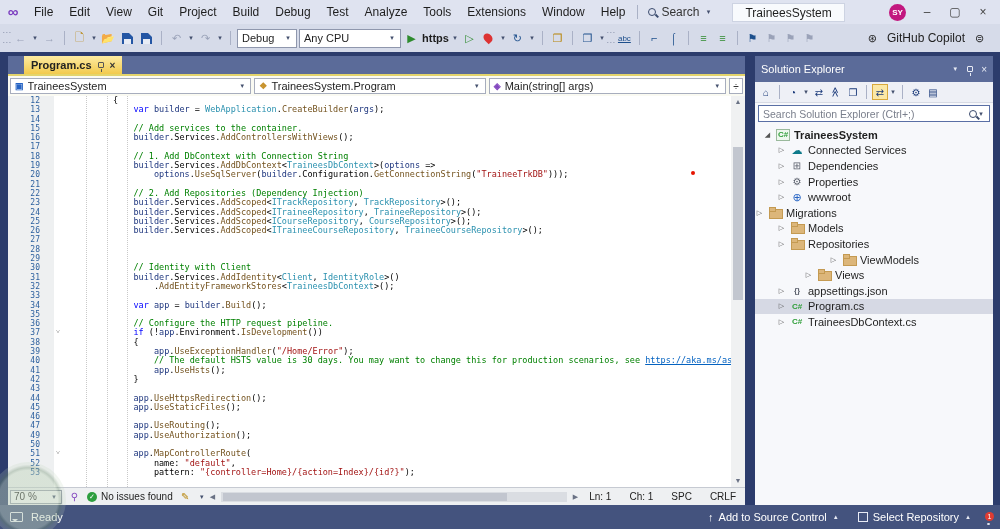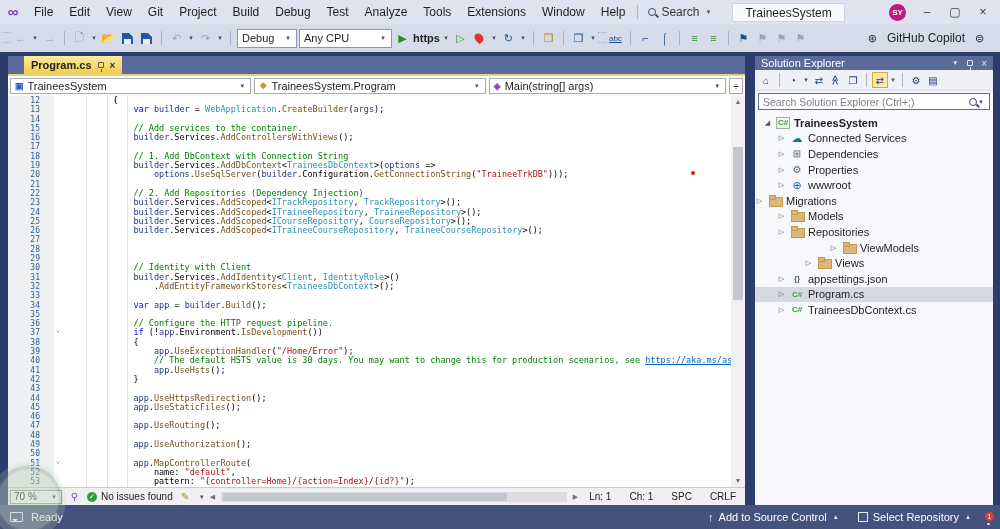--- a/index.html
+++ b/index.html
@@ -88,21 +88,21 @@
   .zoom-combo { background:#f6f7f8; border:1px solid #9aa0ae; height:14px; width:52px; display:flex;
     align-items:center; padding:0 3px; gap:3px; font-size:10px; }
   .issue-ok { width:10px; height:10px; border-radius:50%; background:#2d9e3f; color:#fff; font-size:7px;
     display:flex; align-items:center; justify-content:center; }
   .htrack { flex:1; height:10px; background:#dadde2; position:relative; margin:0 2px; }
   .hthumb { position:absolute; left:2px; top:1px; height:8px; width:82%; background:#c2c6cf; }
   .edstat-item { padding:0 7px; color:#222; }
 
   
   .se-pane { position:absolute; left:755px; top:56px; width:238px; height:449px; background:#f7f8fb; }
-  .se-header { height:14px; background:#5b6b99; color:#fff; display:flex; align-items:center;
+  .se-header { height:26px; background:#5b6b99; color:#fff; display:flex; align-items:center;
     padding:0 6px; font-size:11px; }
   .se-header .hicons { margin-left:auto; display:flex; gap:8px; align-items:center; color:#e8ebf5; font-size:10px; }
   .se-header .pin-ico { border-color:#e8ebf5; } .se-header .pin-ico::after { background:#e8ebf5; }
   .se-toolbar { height:21px; background:#eef0f6; display:flex; align-items:center; gap:1px; padding:0 3px;
     border-bottom:1px solid #d7dae4; }
   .se-toolbar .ico { width:16px; height:16px; font-size:10px; color:#1b3a7a; }
   .hl-box { background:#fbe8a6; border:1px solid #d9a93c; }
   .se-search { margin:2px 3px; height:17px; background:#fff; border:1px solid #5a6fa5; display:flex;
     align-items:center; padding:0 4px; }
   .se-search input { flex:1; border:none; outline:none; font-size:10.5px; color:#333;
@@ -201,21 +201,21 @@
     <span class="tb-sep"></span>
     <span class="ico dis">↶</span>
     <span class="caret">▾</span>
     <span class="ico dis">↷</span>
     <span class="caret">▾</span>
     <span class="tb-sep"></span>
     <div class="combo" style="width:60px">
       <span class="lbl">Debug</span>
       <span class="caret">▾</span>
     </div>
-    <div class="combo" style="width:93px">
+    <div class="combo" style="width:102px">
       <span class="lbl">Any CPU</span>
       <span class="caret">▾</span>
     </div>
     <span class="ico green">▶</span>
     <b style="font-size:11px">https</b>
     <span class="caret">▾</span>
     <span class="ico green">▷</span>
     <span class="ico">
         <span class="flame"></span>
       </span>
@@ -311,21 +311,20 @@
           <div class="code-row"><span class="ln">38</span><span class="glyph"></span><span class="cl"><span class="tok-p">            {</span></span></div>
           <div class="code-row"><span class="ln">39</span><span class="glyph"></span><span class="cl"><span class="tok-p">                </span><span class="tok-v">app</span><span class="tok-p">.</span><span class="tok-m">UseExceptionHandler</span><span class="tok-p">(</span><span class="tok-s">"/Home/Error"</span><span class="tok-p">);</span></span></div>
           <div class="code-row"><span class="ln">40</span><span class="glyph"></span><span class="cl"><span class="tok-p">                </span><span class="tok-c">// The default HSTS value is 30 days. You may want to change this for production scenarios, see </span><span class="tok-a">https://aka.ms/aspnetcore-hsts</span></span></div>
           <div class="code-row"><span class="ln">41</span><span class="glyph"></span><span class="cl"><span class="tok-p">                </span><span class="tok-v">app</span><span class="tok-p">.</span><span class="tok-m">UseHsts</span><span class="tok-p">();</span></span></div>
           <div class="code-row"><span class="ln">42</span><span class="glyph"></span><span class="cl"><span class="tok-p">            }</span></span></div>
           <div class="code-row"><span class="ln">43</span><span class="glyph"></span><span class="cl"></span></div>
           <div class="code-row"><span class="ln">44</span><span class="glyph"></span><span class="cl"><span class="tok-p">            </span><span class="tok-v">app</span><span class="tok-p">.</span><span class="tok-m">UseHttpsRedirection</span><span class="tok-p">();</span></span></div>
           <div class="code-row"><span class="ln">45</span><span class="glyph"></span><span class="cl"><span class="tok-p">            </span><span class="tok-v">app</span><span class="tok-p">.</span><span class="tok-m">UseStaticFiles</span><span class="tok-p">();</span></span></div>
           <div class="code-row"><span class="ln">46</span><span class="glyph"></span><span class="cl"></span></div>
           <div class="code-row"><span class="ln">47</span><span class="glyph"></span><span class="cl"><span class="tok-p">            </span><span class="tok-v">app</span><span class="tok-p">.</span><span class="tok-m">UseRouting</span><span class="tok-p">();</span></span></div>
-          <div class="code-row"><span class="ln">48</span><span class="glyph"></span><span class="cl"></span></div>
           <div class="code-row"><span class="ln">49</span><span class="glyph"></span><span class="cl"><span class="tok-p">            </span><span class="tok-v">app</span><span class="tok-p">.</span><span class="tok-m">UseAuthorization</span><span class="tok-p">();</span></span></div>
           <div class="code-row"><span class="ln">50</span><span class="glyph"></span><span class="cl"></span></div>
           <div class="code-row"><span class="ln">51</span><span class="glyph">˅</span><span class="cl"><span class="tok-p">            </span><span class="tok-v">app</span><span class="tok-p">.</span><span class="tok-m">MapControllerRoute</span><span class="tok-p">(</span></span></div>
           <div class="code-row"><span class="ln">52</span><span class="glyph"></span><span class="cl"><span class="tok-p">                name: </span><span class="tok-s">"default"</span><span class="tok-p">,</span></span></div>
           <div class="code-row"><span class="ln">53</span><span class="glyph"></span><span class="cl"><span class="tok-p">                pattern: </span><span class="tok-s">"{controller=Home}/{action=Index}/{id?}"</span><span class="tok-p">);</span></span></div>
         </div>
       <div class="err-dot"></div>
     </div>
 
     <div class="vscroll">

